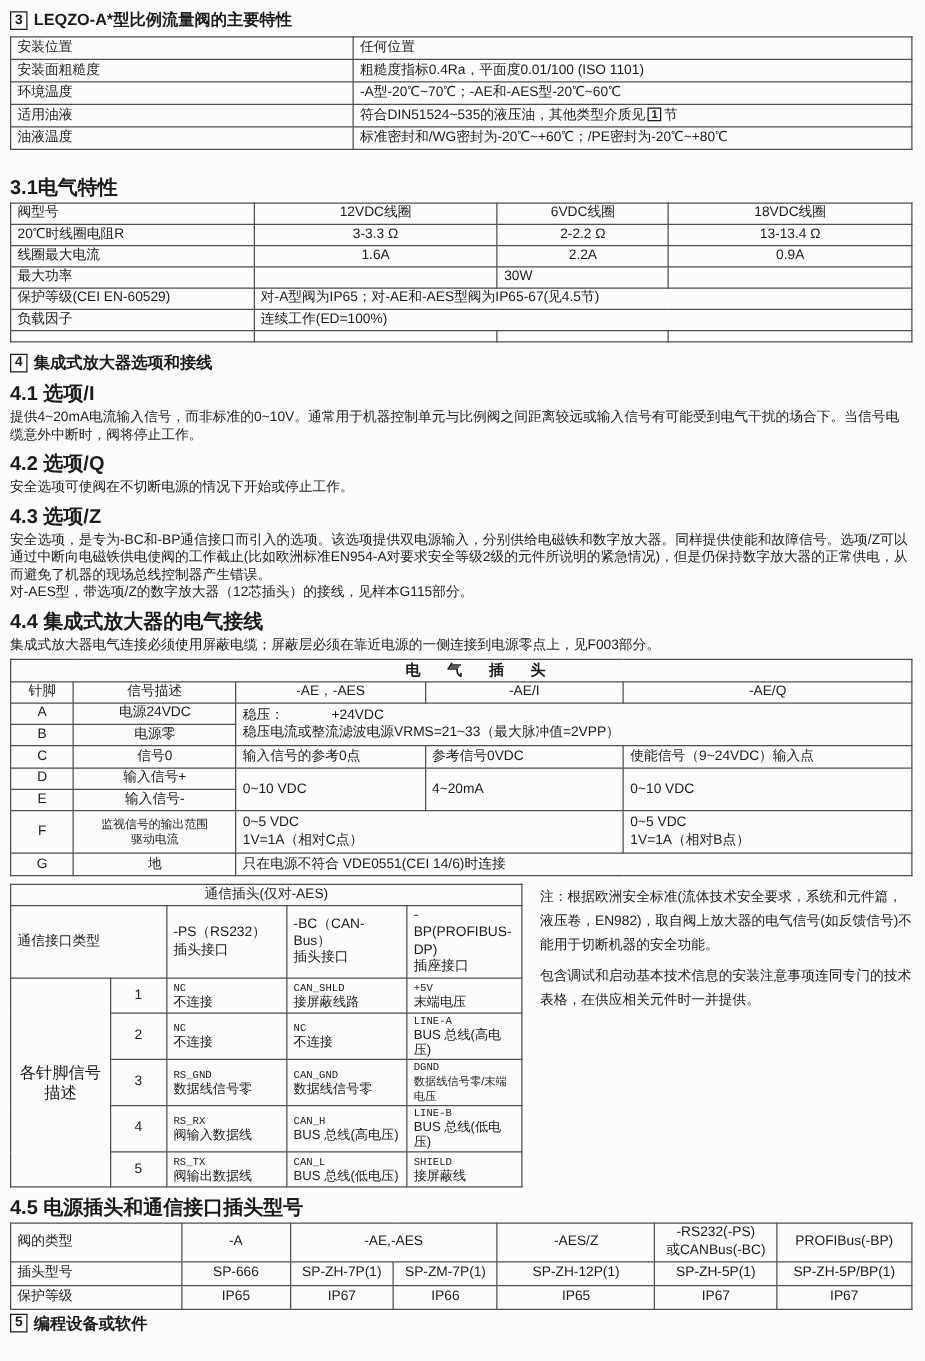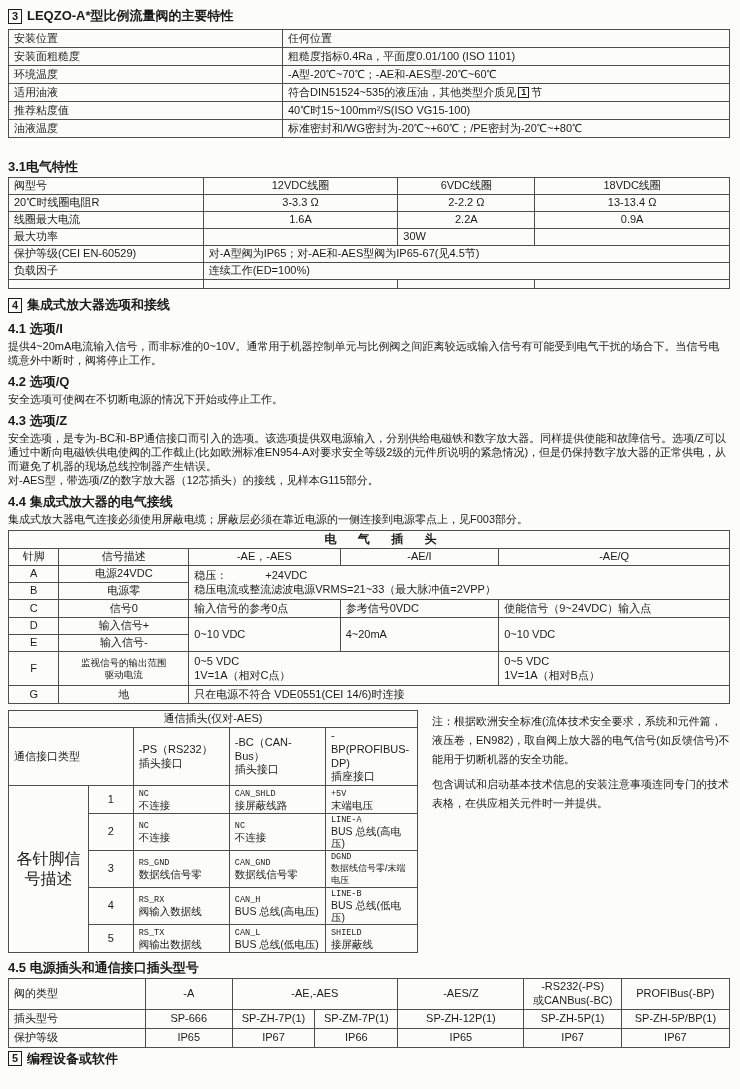--- a/index.html
+++ b/index.html
@@ -9,21 +9,21 @@
     background: #fcfcfb; color: #1b1b1b;
     font-family: "Liberation Sans", sans-serif;
     font-size: 11px;
   }
   .page { padding: 5px 10px 0 8px; }
 
   .sec-title { display: flex; align-items: center; gap: 5px; font-weight: bold; font-size: 13px; margin: 2px 0 4px 0; }
   .numbox { display: inline-flex; align-items: center; justify-content: center; border: 1.5px solid #1b1b1b; min-width: 14px; height: 15px; padding: 0 2px; font-weight: bold; font-size: 11px; line-height: 1; }
   .numbox.inline { min-width: 9px; height: 11px; font-size: 9px; margin: 0 2px; vertical-align: 1px; }
 
-  .sub-heading { font-weight: bold; font-size: 13px; margin: 6px 0 1px 0; }
+  .sub-heading { font-weight: bold; font-size: 16px; margin: 6px 0 1px 0; }
   p.body-text { margin: 0; line-height: 14px; }
 
   table.t { border-collapse: collapse; width: 100%; table-layout: fixed; }
   table.t td { border: 1px solid #4e4e4e; padding: 1px 5px; vertical-align: middle; overflow: hidden; line-height: 1.25; }
   .ctr { text-align: center; }
   .lbl { text-align: left; }
 
   tr.h9  { height: 9px; }
   tr.h17 { height: 17px; }
   tr.h18 { height: 18px; }
@@ -36,21 +36,21 @@
   .elec { margin-bottom: 0; }
 
   .plug .ttl { letter-spacing: 9px; font-size: 12px; text-align: center; font-weight: bold; padding-left: 37px; }
   .gap { margin-left: 38px; }
   .small2 { font-size: 9.5px; line-height: 1.1; }
 
   .two-col { display: flex; gap: 14px; align-items: flex-start; margin-top: 6px; }
   .comm-wrap { flex: 0 0 410px; }
   .comm .code  { font-size: 8.5px;  line-height: 10px; font-family: "Liberation Mono", monospace; }
   .comm .cdesc { font-size: 10.5px; line-height: 12px; }
-  .comm .vlabel { font-size: 16px; }
+  .comm .vlabel { font-size: 13px; }
   .note-block { flex: 1; padding-top: 2px; }
   .note-block p { margin: 0 0 6px 0; line-height: 19px; font-size: 11px; }
 
   .t45 { margin-bottom: 2px; }
   .footnote { font-size: 10.5px; margin: 1px 0 10px 0; }
 </style>
 </head>
 <body>
 
 <div class="page">
@@ -76,24 +76,20 @@
       </tr>
       <tr class="h18">
         <td class="lbl">环境温度</td>
         <td>-A型-20℃~70℃；-AE和-AES型-20℃~60℃</td>
       </tr>
       <tr class="h18">
         <td class="lbl">适用油液</td>
         <td>
           <span>符合DIN51524~535的液压油，其他类型介质见</span><span class="numbox inline">1</span><span>节</span>
         </td>
-      </tr>
-      <tr class="h18">
-        <td class="lbl">推荐粘度值</td>
-        <td>40℃时15~100mm²/S(ISO VG15-100)</td>
       </tr>
       <tr class="h18">
         <td class="lbl">油液温度</td>
         <td>标准密封和/WG密封为-20℃~+60℃；/PE密封为-20℃~+80℃</td>
       </tr>
     </tbody>
   </table>
 
   <div class="sub-heading">3.1电气特性</div>
 

